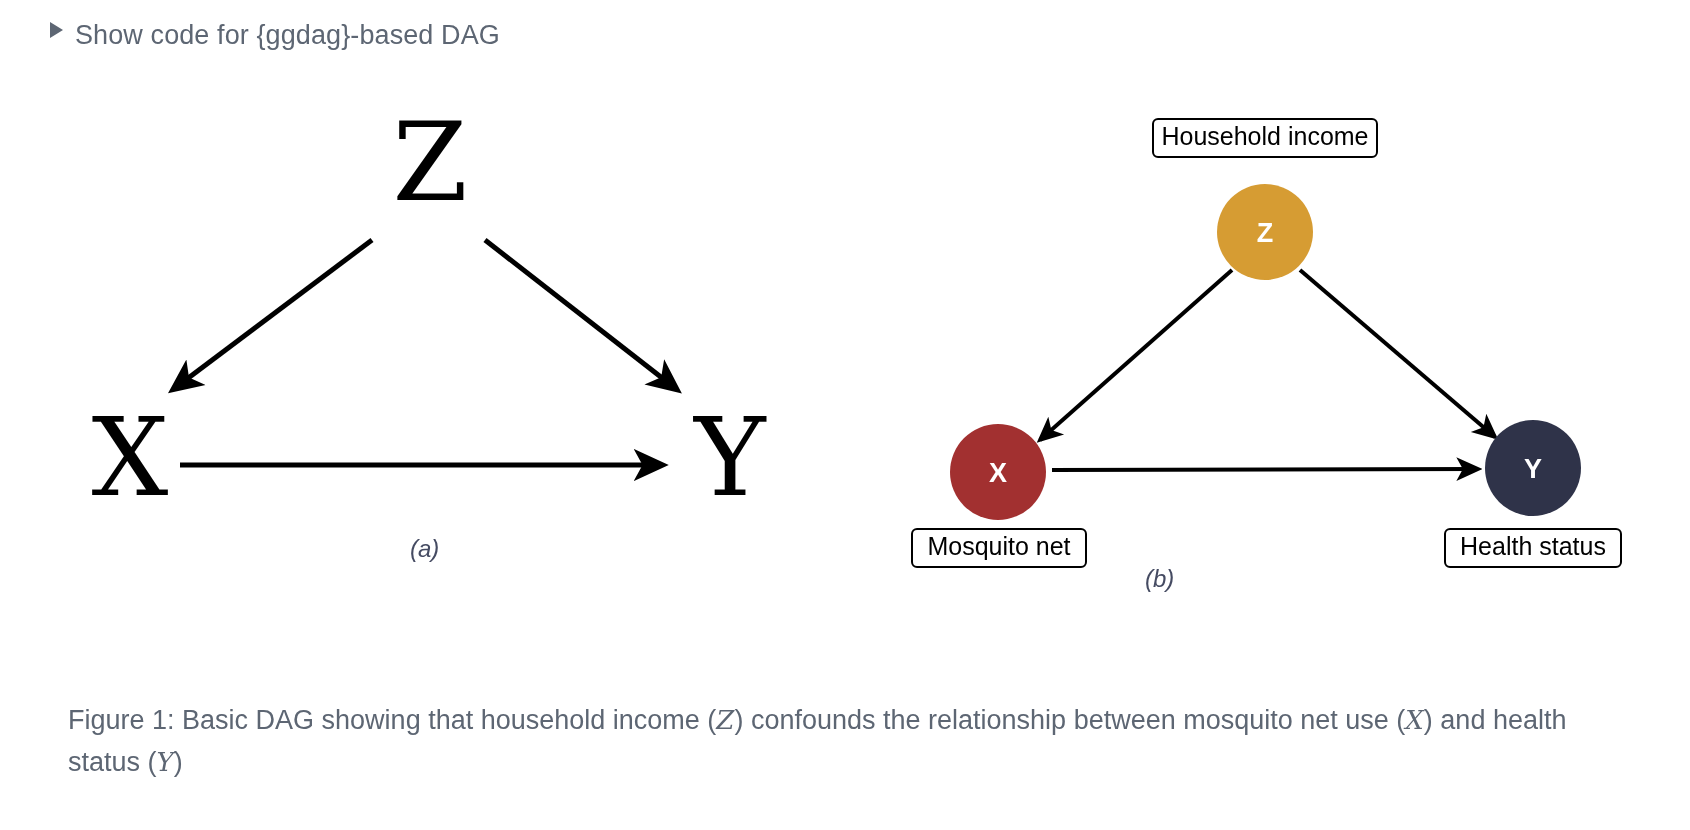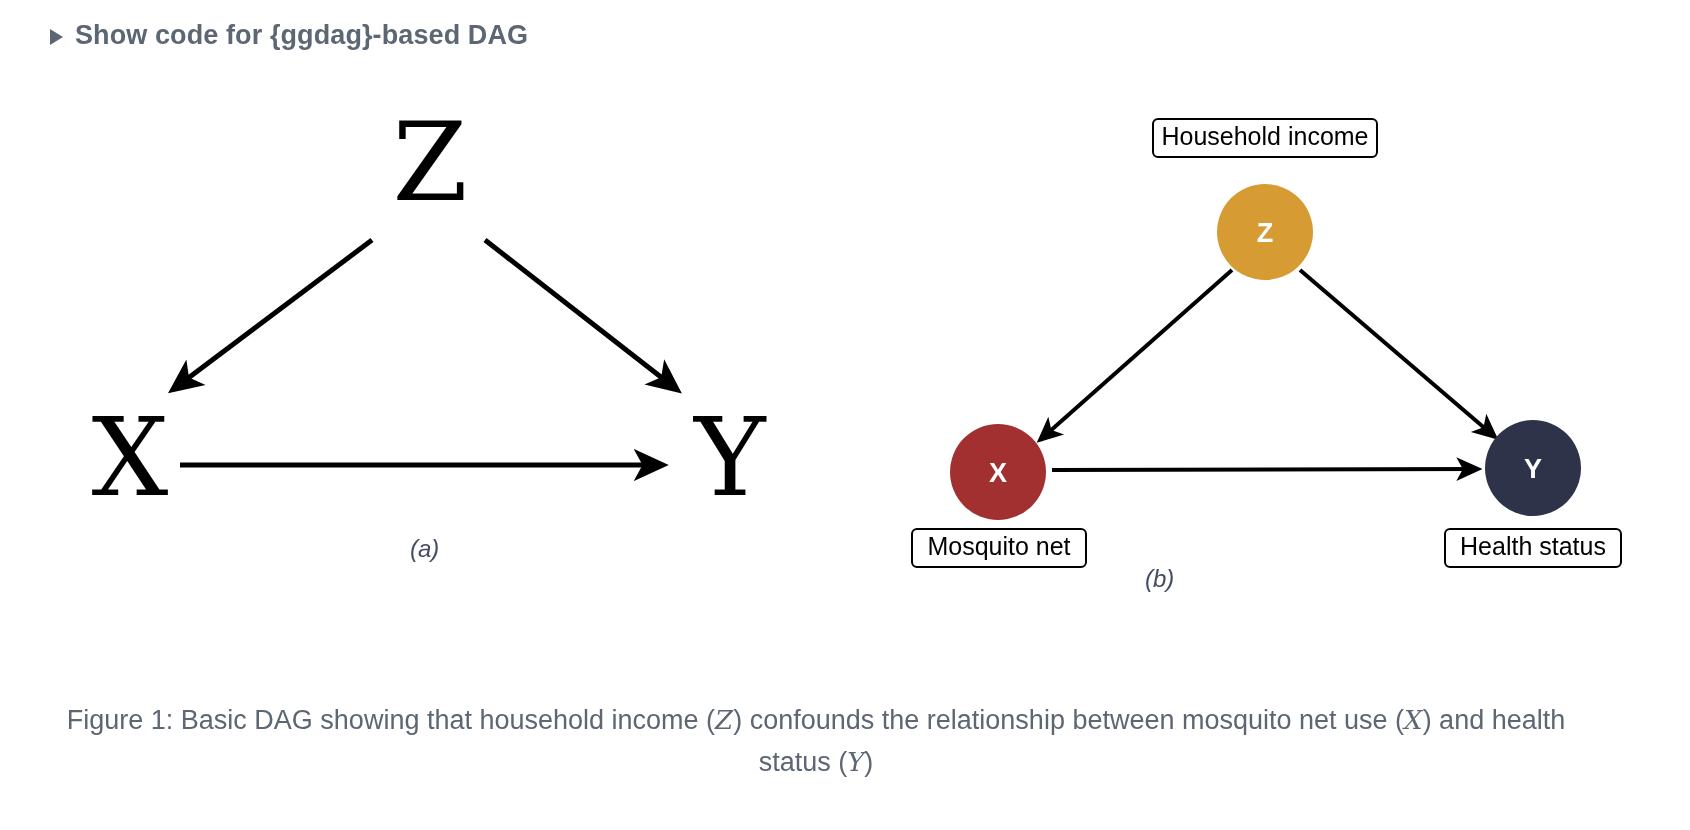--- a/index.html
+++ b/index.html
@@ -15,28 +15,26 @@
     overflow: hidden;
     position: relative;
   }
 
   
   .disclosure {
     position: absolute;
     left: 50px;
     top: 20px;
     display: flex;
-    align-items: center;
     gap: 12px;
     color: #5d6673;
     font-size: 27px;
     letter-spacing: 0.1px;
     cursor: pointer;
     user-select: none;
-    font-weight: bold;
   }
   .disclosure-triangle {
     width: 0;
     height: 0;
     border-left: 13px solid #5d6673;
     border-top: 8px solid transparent;
     border-bottom: 8px solid transparent;
     margin-top: 2px;
   }
 
@@ -89,27 +87,26 @@
   }
   .node-box-text {
     font-family: "Liberation Sans", sans-serif;
     font-size: 25px;
     fill: #000000;
   }
 
   
   .caption {
     position: absolute;
-    left: 46px;
+    left: 68px;
     top: 700px;
     width: 1540px;
     color: #5d6673;
     font-size: 27px;
     line-height: 1.55;
-    text-align: center;
   }
   .caption .mathvar {
     font-family: "DejaVu Serif", "Liberation Serif", serif;
     font-style: italic;
     font-size: 26px;
   }
 </style>
 </head>
 <body>
 

